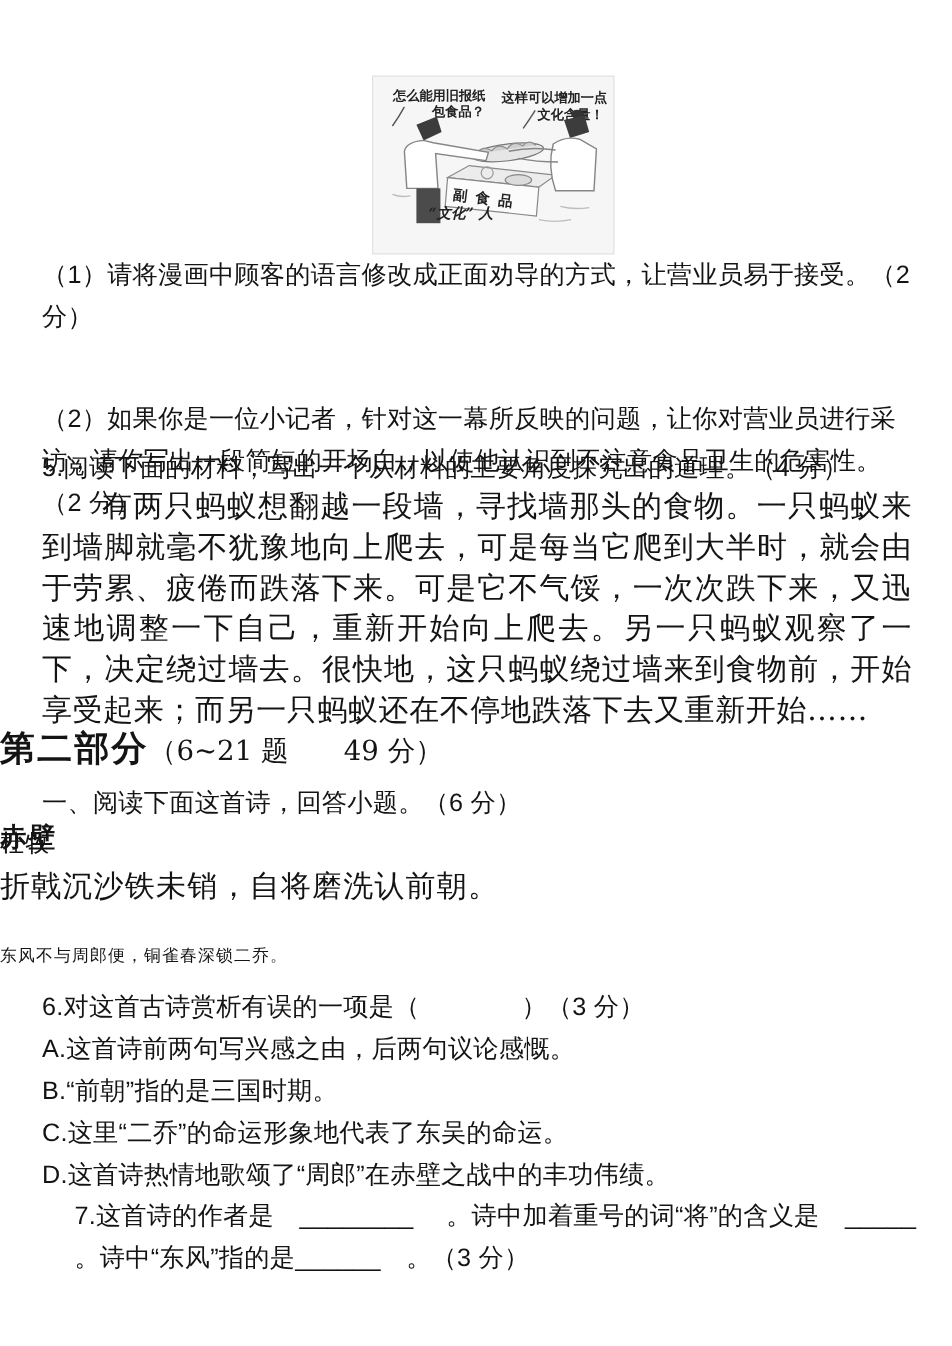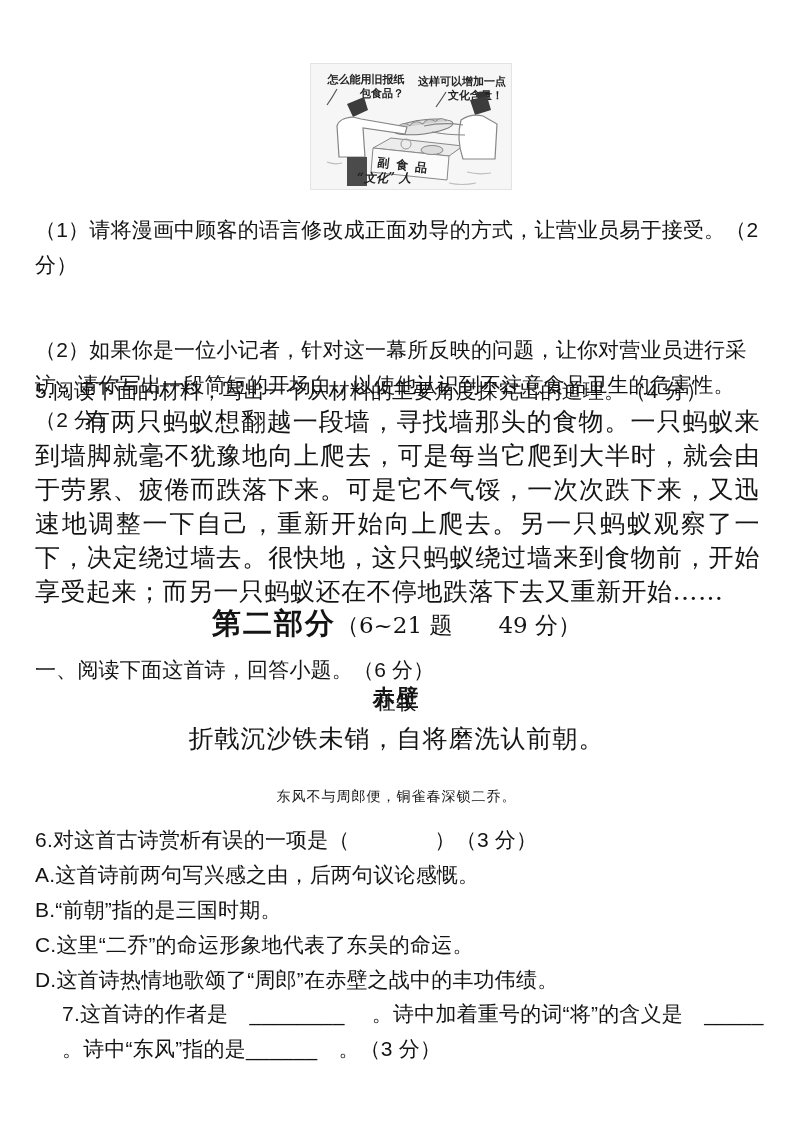--- a/index.html
+++ b/index.html
@@ -8,25 +8,25 @@
     position:relative;
     background:#ffffff;
     color:#141414;
     font-family:"Liberation Sans","DejaVu Sans",sans-serif;
     overflow:hidden;
   }
   .abs { position:absolute; left:35px; width:725px; }
   .line { font-size:21px; line-height:35px; letter-spacing:0.2px; }
   .bold { font-weight:normal; }
   .kai  { font-family:"DejaVu Serif","Liberation Serif",serif; }
-  .center { left:0; width:793px; text-align:center; }
+  .center { left:0; width:793px; }
 
   
   .cartoon {
-    position:absolute; left:310px; top:63px; width:202px; height:127px;
+    position:absolute; left:310px; top:63px; width:202px; height:149px;
     background:#f6f6f6; border:1px solid #e3e3e3;
   }
   .cartoon svg { display:block; width:200px; height:125px; }
 
   
   .material {
     top:405px; font-size:25px; line-height:34px;
     text-align:justify; text-indent:2em; letter-spacing:0.5px;
     font-family:"DejaVu Serif","Liberation Serif",serif;
   }

